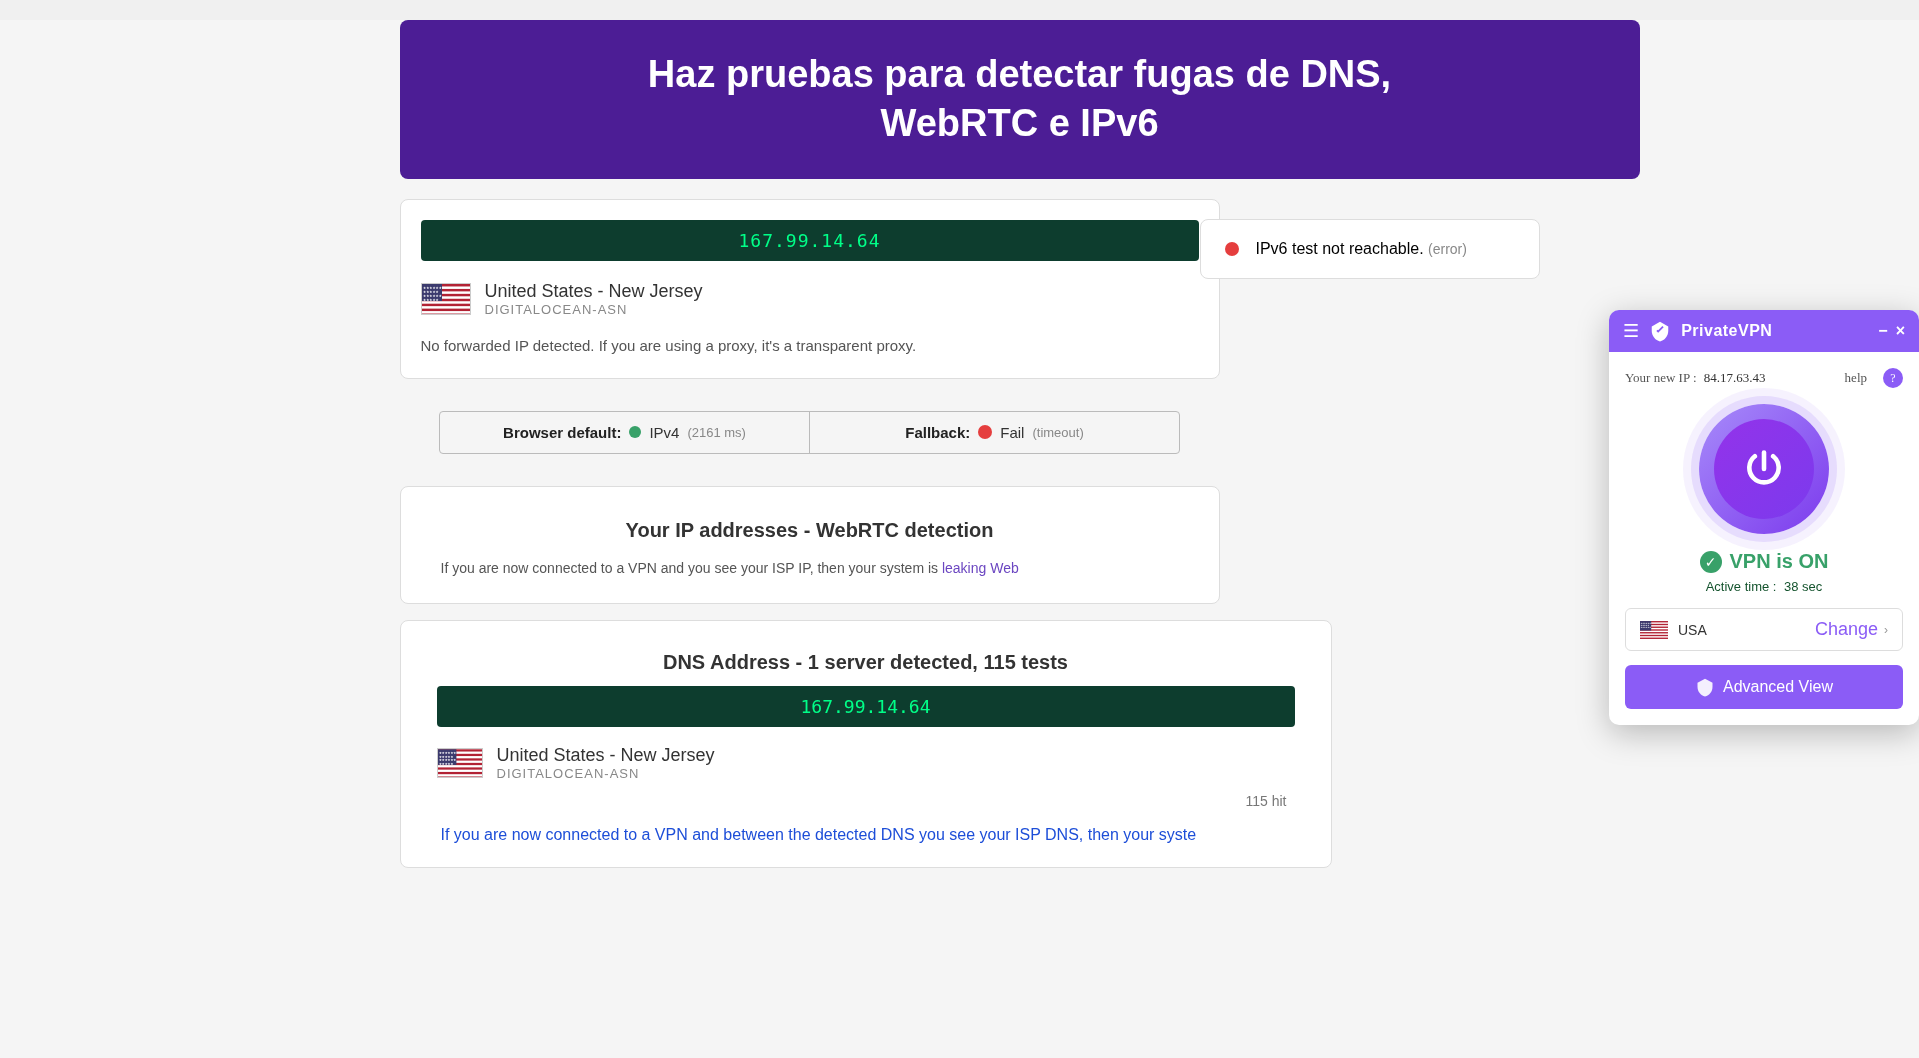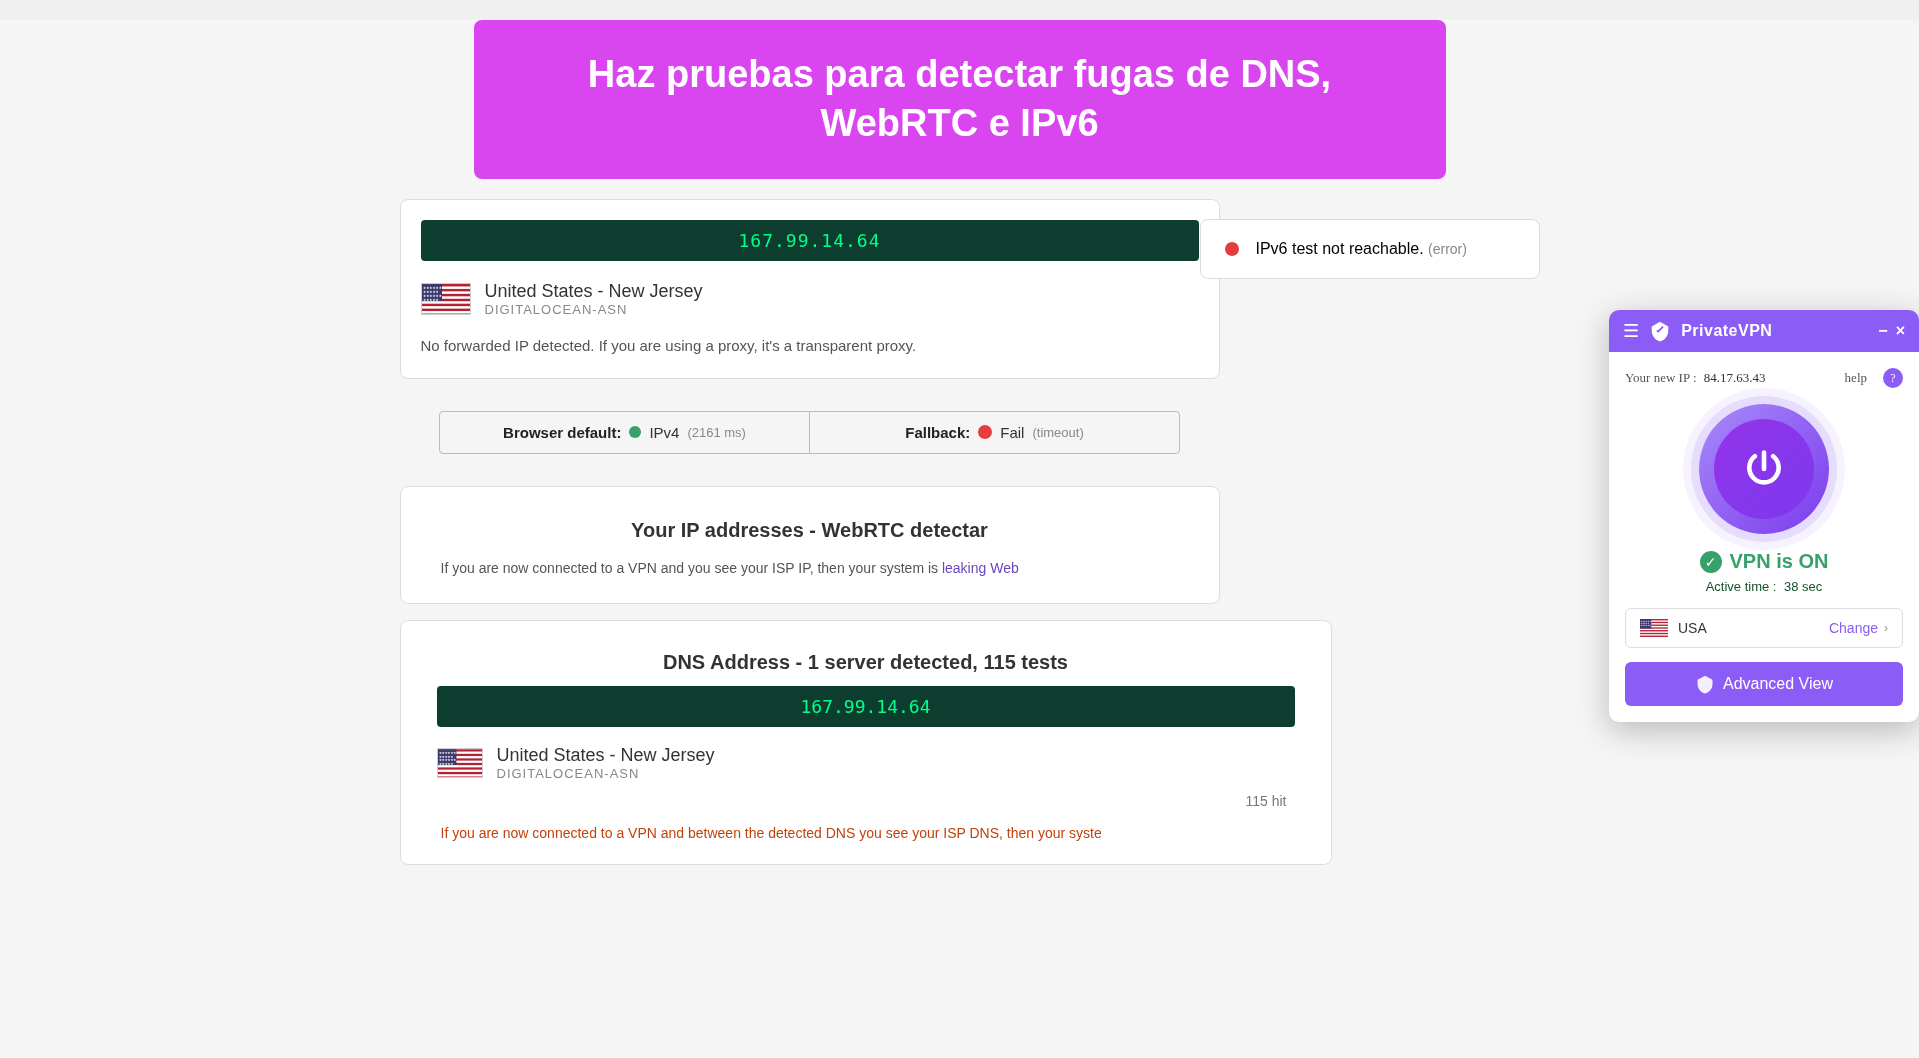--- a/index.html
+++ b/index.html
@@ -7,27 +7,27 @@
       font-family: Arial, sans-serif;
       background: #f0f0f0;
       width: 1919px;
       min-height: 1058px;
       position: relative;
       overflow: hidden;
     }
 
     
     .header-banner {
-      background: #d946ef;
+      background: #4c1d95;
       color: white;
       text-align: center;
       padding: 30px 60px;
       border-radius: 8px;
       margin: 20px auto;
-      width: 972px;
+      width: 1240px;
     }
     .header-banner h1 {
       font-size: 38px;
       font-weight: bold;
       line-height: 1.3;
     }
 
     
     .card {
       background: white;
@@ -168,22 +168,22 @@
     }
 
     .hit-count {
       text-align: right;
       color: #777;
       font-size: 14px;
       padding: 4px 8px;
     }
 
     .dns-footer {
-      font-size: 14px;
-      color: #c2410c;
+      font-size: 16px;
+      color: #1d4ed8;
       padding: 10px 4px 4px;
       line-height: 1.5;
     }
 
     
     .page-wrapper {
       position: relative;
       width: 1919px;
       min-height: 1058px;
       background: #f5f5f5;
@@ -341,21 +341,21 @@
       display: flex;
       align-items: center;
       gap: 10px;
     }
     .location-country {
       font-size: 14px;
       color: #333;
     }
     .change-link {
       color: #8b5cf6;
-      font-size: 14px;
+      font-size: 18px;
       cursor: pointer;
     }
     .chevron-icon {
       color: #999;
       font-size: 12px;
     }
 
     
     .advanced-btn {
       background: #8b5cf6;
@@ -438,21 +438,21 @@
         <div class="status-item">
           <span class="status-label">Fallback:</span>
           <div class="red-dot"></div>
           <span class="status-value">Fail</span>
           <span class="status-meta">(timeout)</span>
         </div>
       </div>
     </div>
 
     <div class="card" style="width:820px; padding:16px 24px;">
-      <h2 class="section-title">Your IP addresses - WebRTC detectar</h2>
+      <h2 class="section-title">Your IP addresses - WebRTC detection</h2>
       <p class="section-desc">
         <span>If you are now connected to a VPN and you see your ISP IP, then your system is </span><a href="#">leaking Web</a>
       </p>
     </div>
 
     <div class="card" style="width:932px; margin-top:16px; padding:16px 36px;">
       <h2 class="dns-title">DNS Address - 1 server detected, 115 tests</h2>
 
       <div style="background:#0d3d2e; color:#00ff88; font-family:monospace; font-size:18px; text-align:center; padding:10px; border-radius:4px; margin-bottom:10px;">
         <span>167.99.14.64</span>

